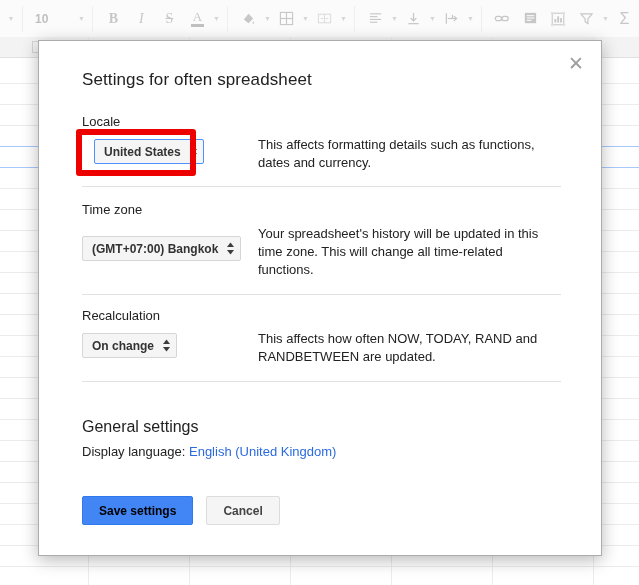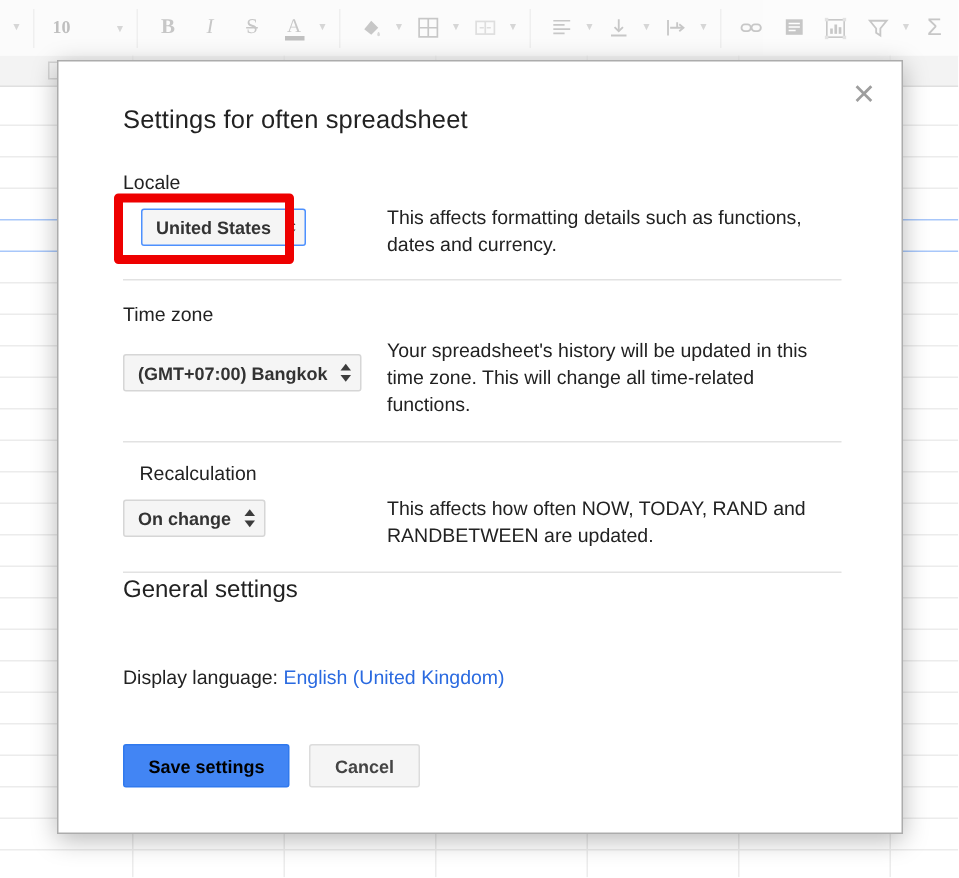--- a/index.html
+++ b/index.html
@@ -221,21 +221,21 @@
 </style>
 </head>
 <body>
 
 <div id="app">
 
   <div class="toolbar">
     <div class="tb-group" style="width:60px;justify-content:flex-end;">
       <div class="tb-caret">▼</div>
     </div>
-    <div class="tb-group" style="width:83px;justify-content:center;font-family:Liberation Serif, serif;">
+    <div class="tb-group" style="width:83px;justify-content:center;">
       <div class="tb-fontsize">10</div>
       <div class="tb-caret" style="margin-left:22px;">▼</div>
     </div>
     <div class="tb-group">
       <div class="tb-btn tb-bold">B</div>
       <div class="tb-btn tb-italic">I</div>
       <div class="tb-btn tb-strike">S</div>
       <div class="tb-btn tb-textcolor">
         <span class="letter">A</span>
           <span class="bar"></span>
@@ -422,39 +422,39 @@
               <path d="M4.5 12.5 L8 8 L1 8 Z" fill="#3c3c3c"></path>
             </svg>
           </span>
       </div>
     </div>
 
     <div class="desc" style="position:absolute;left:219px;top:184px;width:295px;">Your spreadsheet's history will be updated in this time zone. This will change all time-related functions.</div>
 
     <div class="divider" style="left:43px;top:253px;width:479px;"></div>
 
-    <div class="section-label" style="position:absolute;left:43px;top:267px;margin-left:11px;">Recalculation</div>
+    <div class="section-label" style="position:absolute;left:43px;top:267px;">Recalculation</div>
 
     <div style="position:absolute;left:43px;top:292px;">
       <div class="gselect">
         <span>On change</span>
         <span class="arrows">
             <svg width="9" height="13" viewBox="0 0 9 13" style="display:block">
               <path d="M4.5 0.5 L8 5 L1 5 Z" fill="#3c3c3c"></path>
               <path d="M4.5 12.5 L8 8 L1 8 Z" fill="#3c3c3c"></path>
             </svg>
           </span>
       </div>
     </div>
 
     <div class="desc" style="position:absolute;left:219px;top:289px;width:295px;">This affects how often NOW, TODAY, RAND and RANDBETWEEN are updated.</div>
 
     <div class="divider" style="left:43px;top:340px;width:479px;"></div>
 
-    <div class="general-title" style="position:absolute;left:43px;top:344px;">General settings</div>
+    <div class="general-title" style="position:absolute;left:43px;top:377px;">General settings</div>
 
     <div style="position:absolute;left:43px;top:403px;font-size:13px;color:#222222;">
       <span>Display language:</span>
       <a class="link">English (United Kingdom)</a>
     </div>
 
     <div style="position:absolute;left:43px;top:455px;display:flex;gap:13px;">
       <div class="gbtn gbtn-primary">Save settings</div>
       <div class="gbtn gbtn-default">Cancel</div>
     </div>

